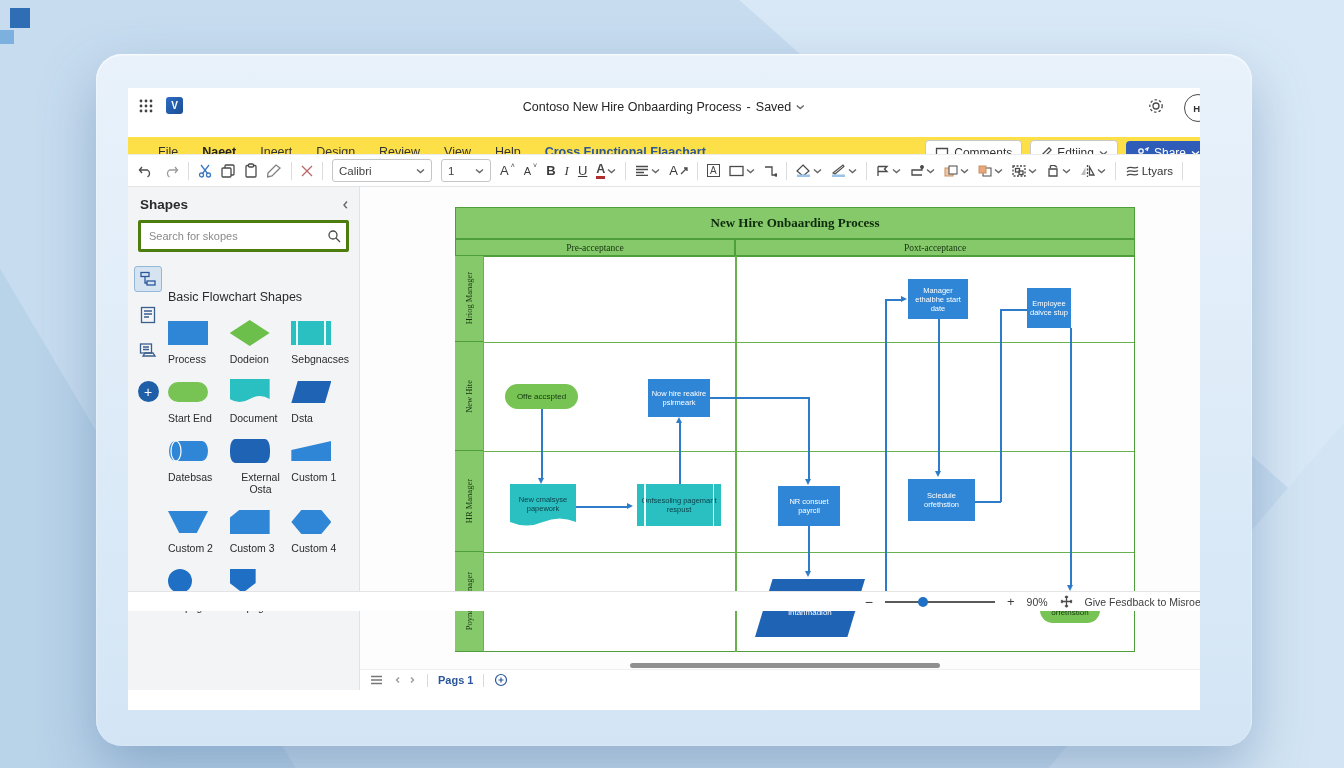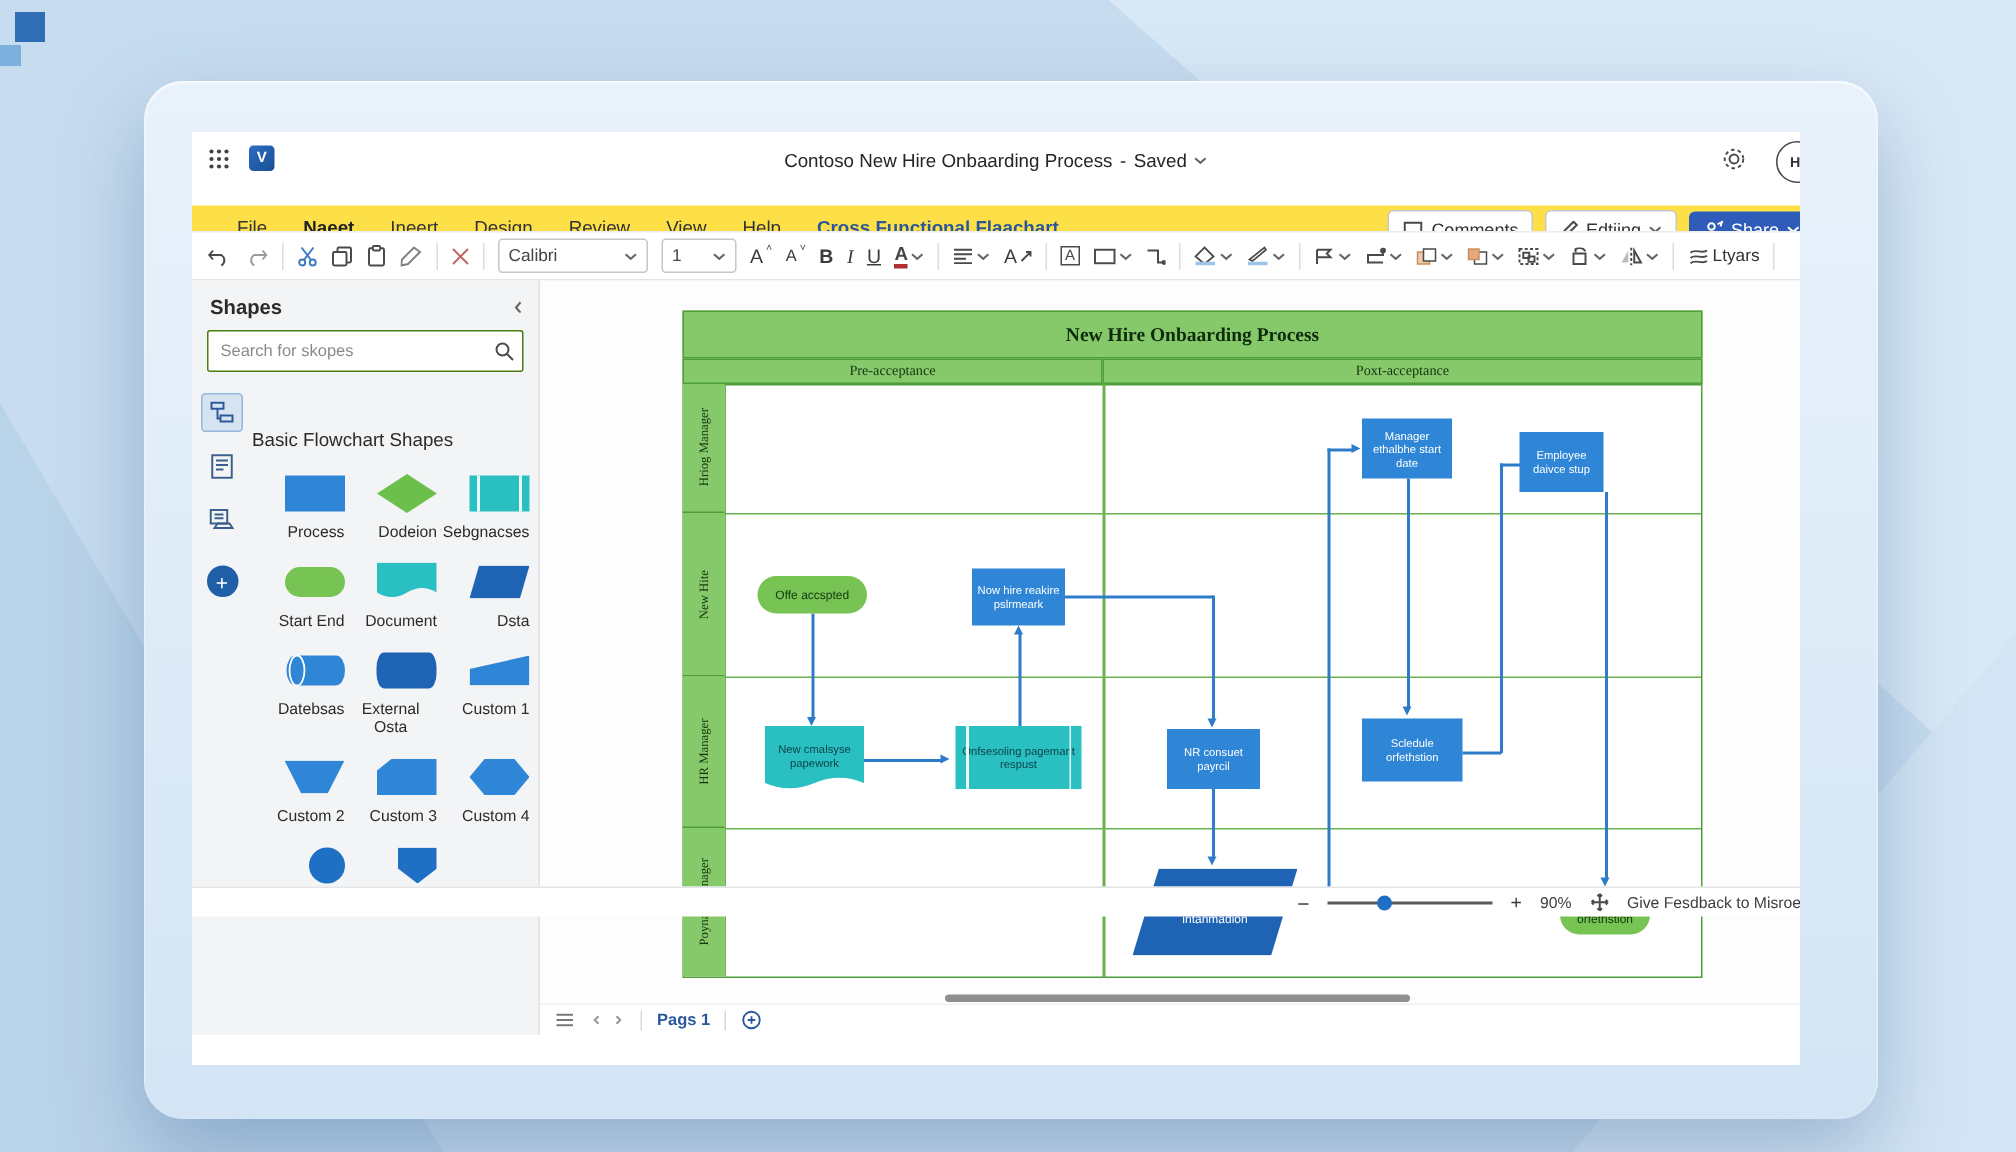--- a/index.html
+++ b/index.html
@@ -65,35 +65,35 @@
   .color-a::after{content:"";position:absolute;left:0;right:0;bottom:0;height:3px;background:#b02e2e;}
   .sup{font-size:7px;position:relative;top:-5px;}
   .tb-label{font-size:11.5px;color:#333;}
 
   
   #content{position:absolute;left:0;top:99px;width:100%;height:503px;}
   #shapes-panel{position:absolute;left:0;top:0;width:232px;height:100%;background:#f3f4f6;
     border-right:1px solid #e2e2e2;box-sizing:border-box;}
   .sp-header{display:flex;align-items:center;justify-content:space-between;padding:10px 12px 8px 12px;}
   .sp-title{font-size:13.5px;font-weight:600;color:#2b2b2b;}
-  .sp-search{margin:0 10px;height:26px;background:#fff;border:1px solid #4d7c0f;border-radius:2px;
+  .sp-search{margin:0 10px;height:26px;background:#fff;border:3px solid #4d7c0f;border-radius:2px;
     display:flex;align-items:center;}
   .sp-search input{flex:1;border:none;outline:none;background:transparent;font-size:11px;color:#444;
     padding:0 8px;font-family:"Liberation Sans",sans-serif;}
   .sp-search input::placeholder{color:#8a8a8a;}
   .sp-body{display:flex;margin-top:10px;}
   .sp-strip{width:40px;display:flex;flex-direction:column;align-items:center;gap:11px;padding-top:4px;flex:none;}
   .strip-ic{width:26px;height:24px;display:flex;align-items:center;justify-content:center;cursor:pointer;}
   .strip-ic.selected{background:#d6e4f2;border:1px solid #94b7da;border-radius:3px;}
   .plus-circle{width:21px;height:21px;border-radius:50%;background:#1f5fa8;color:#fff;display:flex;
     align-items:center;justify-content:center;font-size:14px;cursor:pointer;margin-top:8px;}
   .sp-main{flex:1;}
   .sp-section{height:30px;display:flex;align-items:center;font-size:12.5px;color:#2b2b2b;margin-top:20px;}
   .sp-grid{display:grid;grid-template-columns:repeat(3,1fr);row-gap:14px;padding:8px 6px 0 0;}
-  .sp-cell{display:flex;flex-direction:column;align-items:flex-end;gap:7px;cursor:pointer;}
+  .sp-cell{display:flex;flex-direction:column;align-items:flex-start;gap:7px;cursor:pointer;}
   .glyph-box{height:26px;display:flex;align-items:center;justify-content:center;}
   .sp-label{font-size:10.5px;color:#2b2b2b;text-align:center;}
   .g-process{width:40px;height:24px;background:#2f86d6;}
   .g-decision{width:40px;height:26px;background:#6cbf4b;clip-path:polygon(50% 0,100% 50%,50% 100%,0 50%);}
   .g-sub{width:40px;height:24px;background:#2abfc0;position:relative;}
   .g-sub::before,.g-sub::after{content:"";position:absolute;top:0;bottom:0;width:2px;background:rgba(255,255,255,.9);}
   .g-sub::before{left:5px;} .g-sub::after{right:5px;}
   .g-startend{width:40px;height:20px;border-radius:10px;background:#77c353;}
   .g-doc{width:40px;height:26px;background:#2abfc0;
     clip-path:path('M0 0 H40 V20 Q30 14 20 20 Q10 26 0 20 Z');}
@@ -651,21 +651,21 @@
 
         <div class="node n-pill" style="left:50px;top:177px;width:73px;height:25px;">
           <span>Offe accspted</span>
           </div>
         <div class="node n-blue" style="left:193px;top:172px;width:62px;height:38px;">
           <span>Now hire reakire pslrmeark</span>
           </div>
         <div class="node n-blue" style="left:453px;top:72px;width:60px;height:40px;">
           <span>Manager ethalbhe start date</span>
           </div>
-        <div class="node n-blue" style="left:558px;top:81px;width:56px;height:40px;">
+        <div class="node n-blue" style="left:572px;top:81px;width:44px;height:40px;">
           <span>Employee daivce stup</span>
           </div>
         <div class="node n-doc" style="left:55px;top:277px;width:66px;height:46px;">
           <span>New cmalsyse papework</span>
           </div>
         <div class="node n-sub" style="left:182px;top:277px;width:84px;height:42px;">
           <span>Onfsesoling pagemant respust</span>
           </div>
         <div class="node n-blue" style="left:323px;top:279px;width:62px;height:40px;">
           <span>NR consuet payrcil</span>

